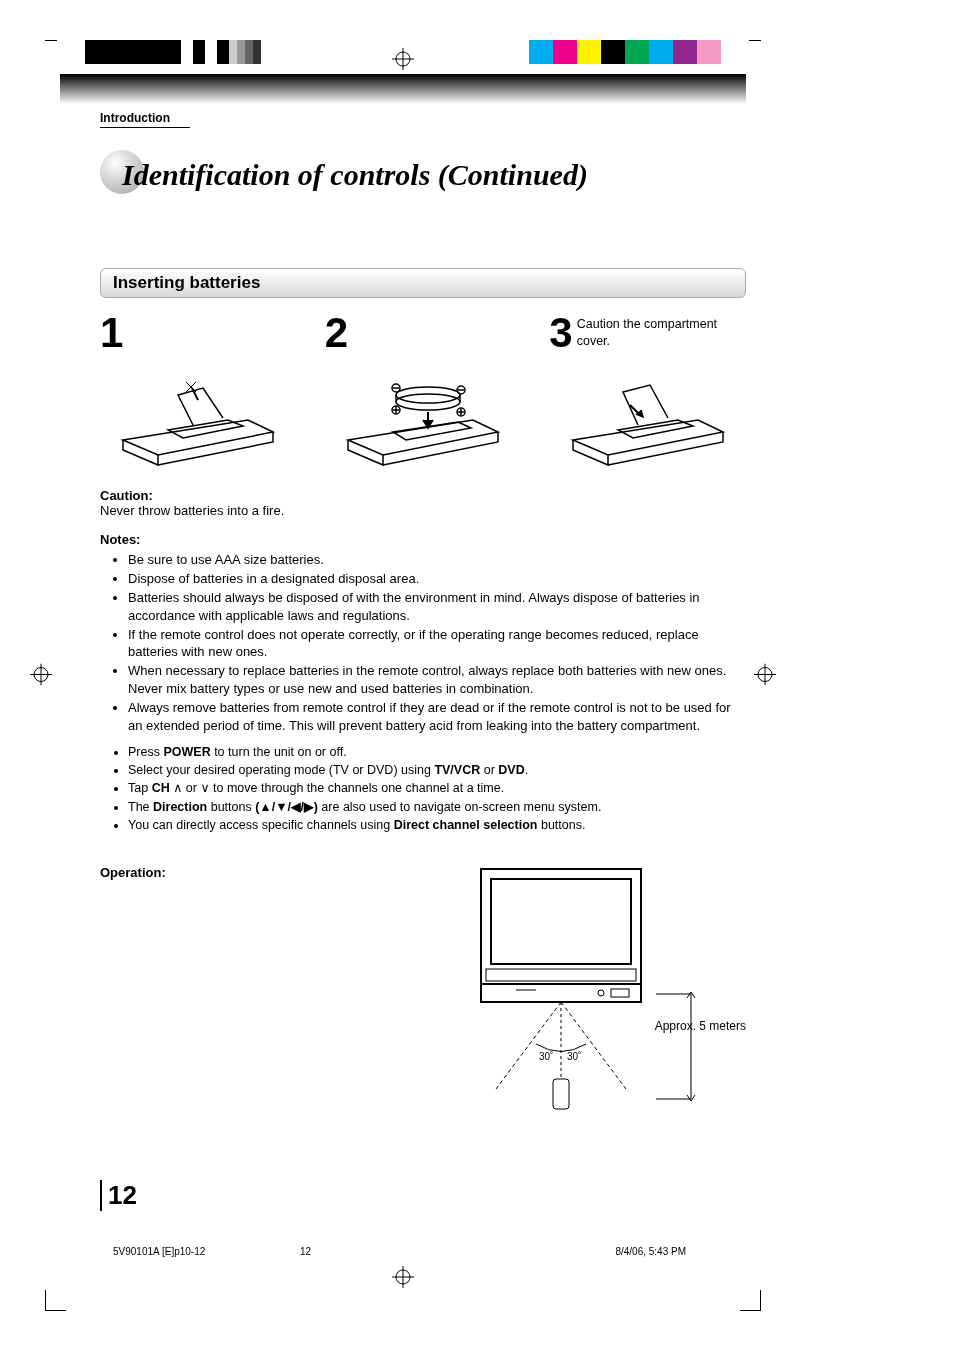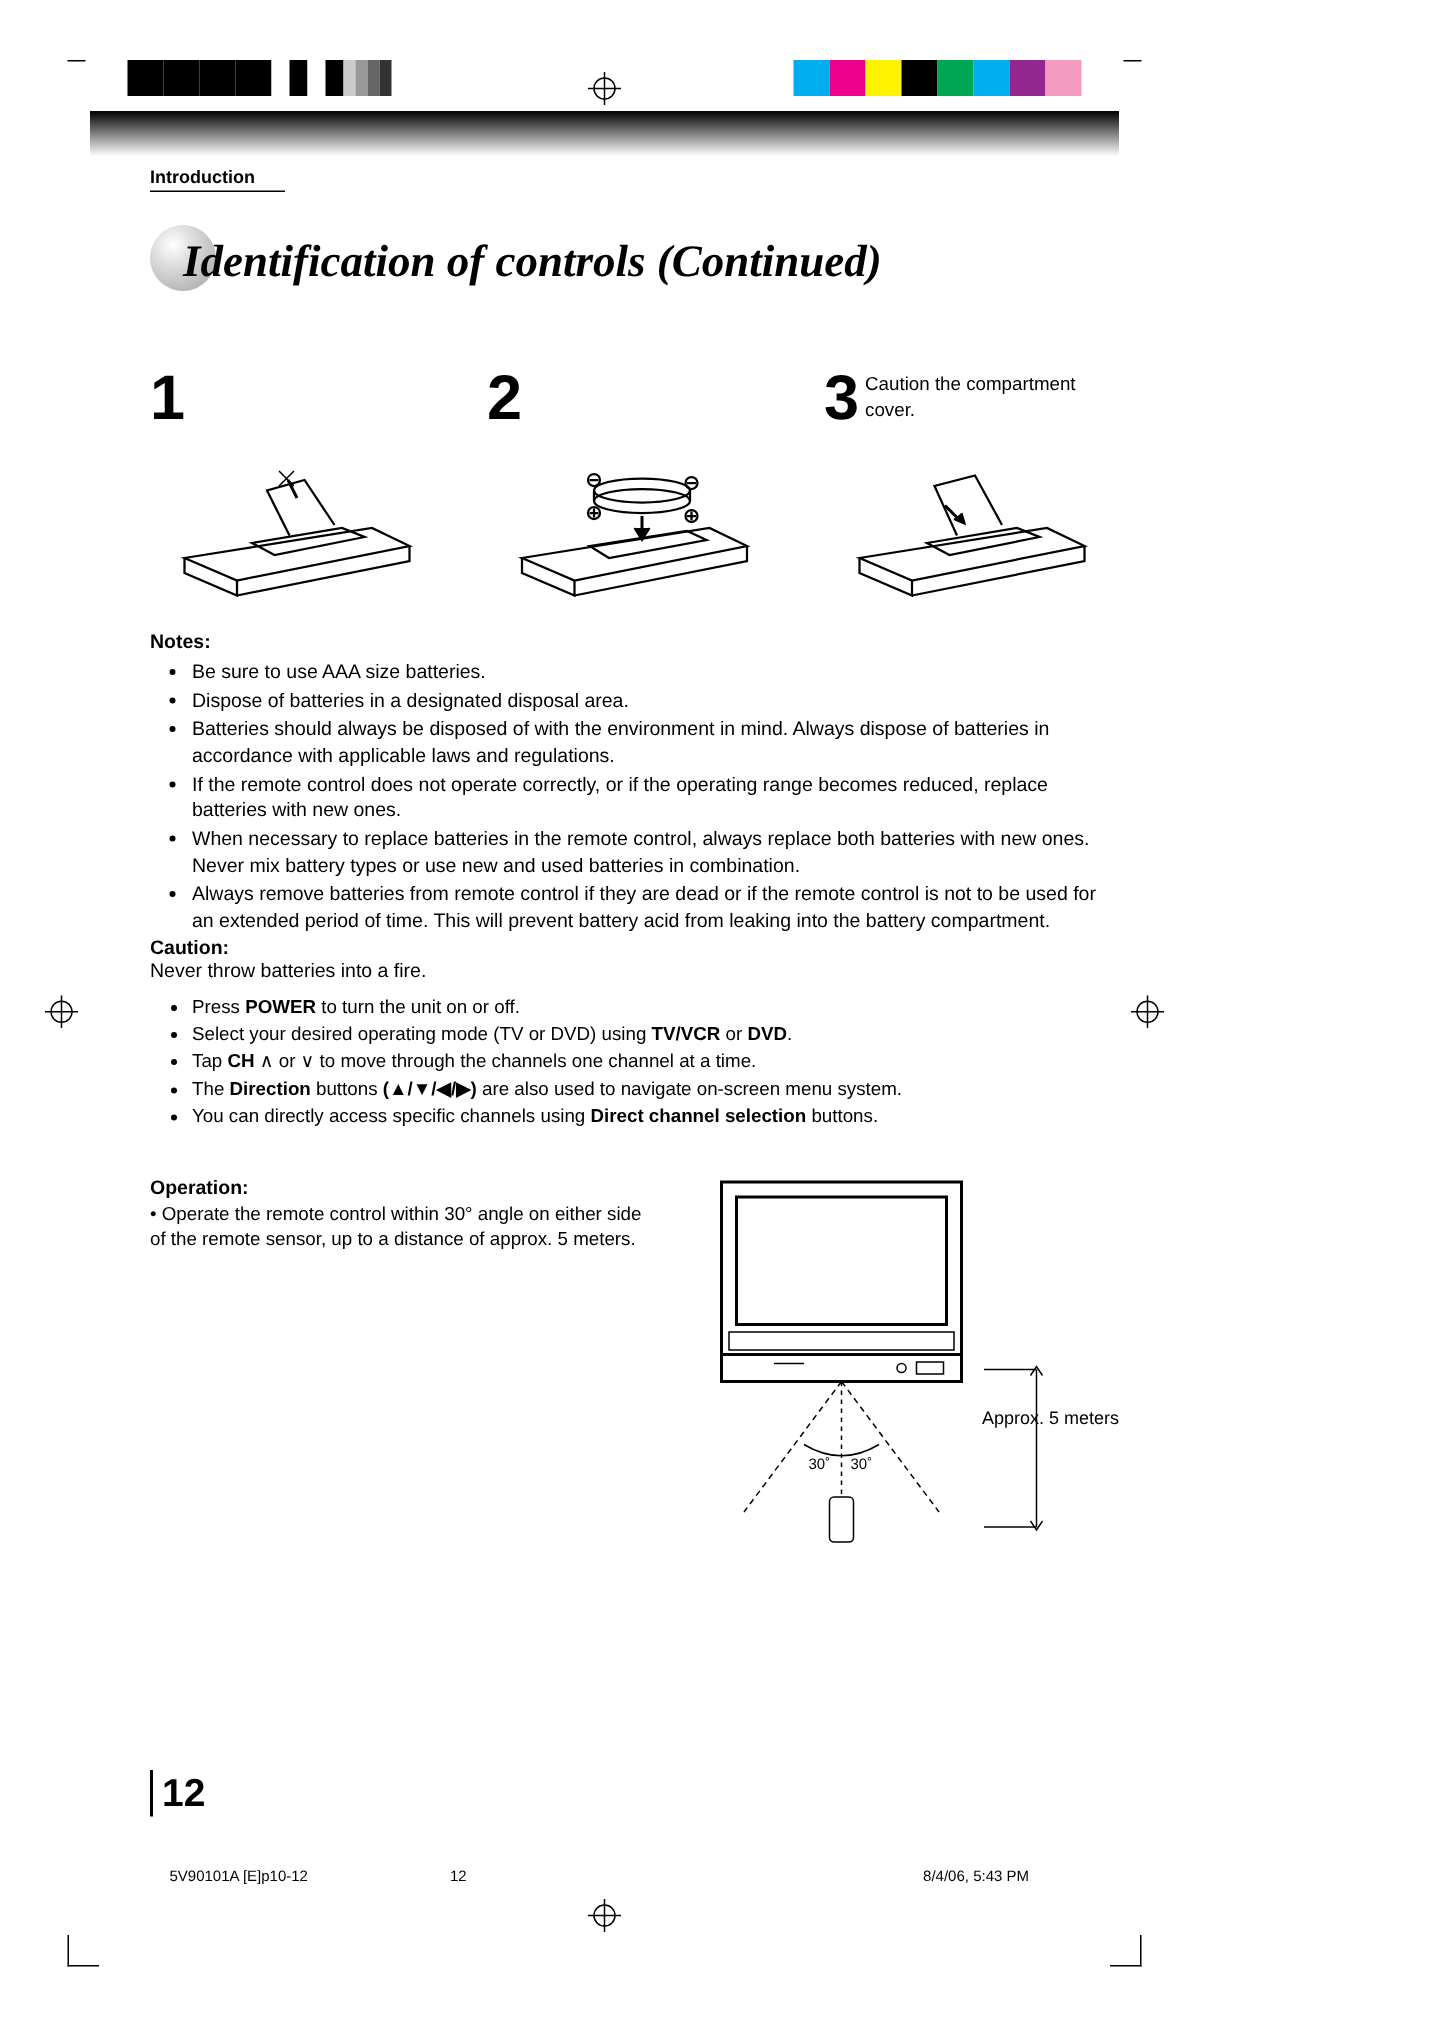--- a/index.html
+++ b/index.html
@@ -277,20 +277,21 @@
 
   <div class="content">
     <div class="chapter-label">Introduction</div>
 
     <div class="sphere"></div>
     <div class="page-title">Identification of controls (Continued)</div>
 
     <div style="height:120px"></div>
 
     
+    <div class="section-heading">Inserting batteries</div>
 
     <div class="steps-row">
       <div class="step">
         <div class="step-number">1</div>
       </div>
       <div class="step">
         <div class="step-number">2</div>
       </div>
       <div class="step">
         <div class="step-number">3</div>
@@ -337,35 +338,35 @@
           <path d="M5 70 L5 80 L40 95 L40 85"></path>
           <path d="M155 62 L155 72 L40 95"></path>
           <path d="M50 60 L110 50 L125 56 L65 68 Z"></path>
           <path d="M70 55 L55 22 L82 15 L100 48"></path>
           <path d="M62 35 L72 45" stroke-width="2"></path>
           <path d="M68 44 L75 47 L73 40" fill="#000"></path>
         </svg>
       </div>
     </div>
 
+    <div>
+      <span class="bold-label">Caution:</span><br>
+      <span>Never throw batteries into a fire.</span>
+    </div>
+
     <div style="margin-top:14px">
       <span class="bold-label">Notes:</span>
       <ul class="notes-list">
         <li>Be sure to use AAA size batteries.</li>
         <li>Dispose of batteries in a designated disposal area.</li>
         <li>Batteries should always be disposed of with the environment in mind. Always dispose of batteries in accordance with applicable laws and regulations.</li>
         <li>If the remote control does not operate correctly, or if the operating range becomes reduced, replace batteries with new ones.</li>
         <li>When necessary to replace batteries in the remote control, always replace both batteries with new ones. Never mix battery types or use new and used batteries in combination.</li>
         <li>Always remove batteries from remote control if they are dead or if the remote control is not to be used for an extended period of time. This will prevent battery acid from leaking into the battery compartment.</li>
       </ul>
-    </div>
-
-    <div>
-      <span class="bold-label">Caution:</span><br>
-      <span>Never throw batteries into a fire.</span>
     </div>
 
     
 
     <ul class="basics-list">
       <li>
         <span>Press </span><span class="bold">POWER</span><span> to turn the unit on or off.</span>
       </li>
       <li>
         <span>Select your desired operating mode (TV or DVD) using </span><span class="bold">TV/VCR</span><span> or </span><span class="bold">DVD</span><span>.</span>
@@ -378,21 +379,20 @@
         <span>The </span><span class="bold">Direction</span><span> buttons </span><span class="bold">(▲/▼/◀/▶)</span><span> are also used to navigate on-screen menu system.</span>
       </li>
       <li>
         <span>You can directly access specific channels using </span><span class="bold">Direct channel selection</span><span> buttons.</span>
       </li>
     </ul>
 
     <div class="op-row">
       <div class="op-text">
         <div class="bold-label">Operation:</div>
-        <div>• Operate the remote control within 30° angle on either side of the remote sensor, up to a distance of approx. 5 meters.</div>
       </div>
       <div class="op-diagram">
         <svg width="280" height="250" viewBox="0 0 280 250" style="overflow:visible">
 
           <rect x="20" y="5" width="160" height="115" fill="none" stroke="#000" stroke-width="2"></rect>
           <rect x="30" y="15" width="140" height="85" fill="none" stroke="#000" stroke-width="2"></rect>
           <rect x="25" y="105" width="150" height="12" fill="none" stroke="#000"></rect>
           <rect x="20" y="120" width="160" height="18" fill="none" stroke="#000" stroke-width="2"></rect>
           <line x1="55" y1="126" x2="75" y2="126" stroke="#000"></line>
           <circle cx="140" cy="129" r="3" fill="none" stroke="#000"></circle>

